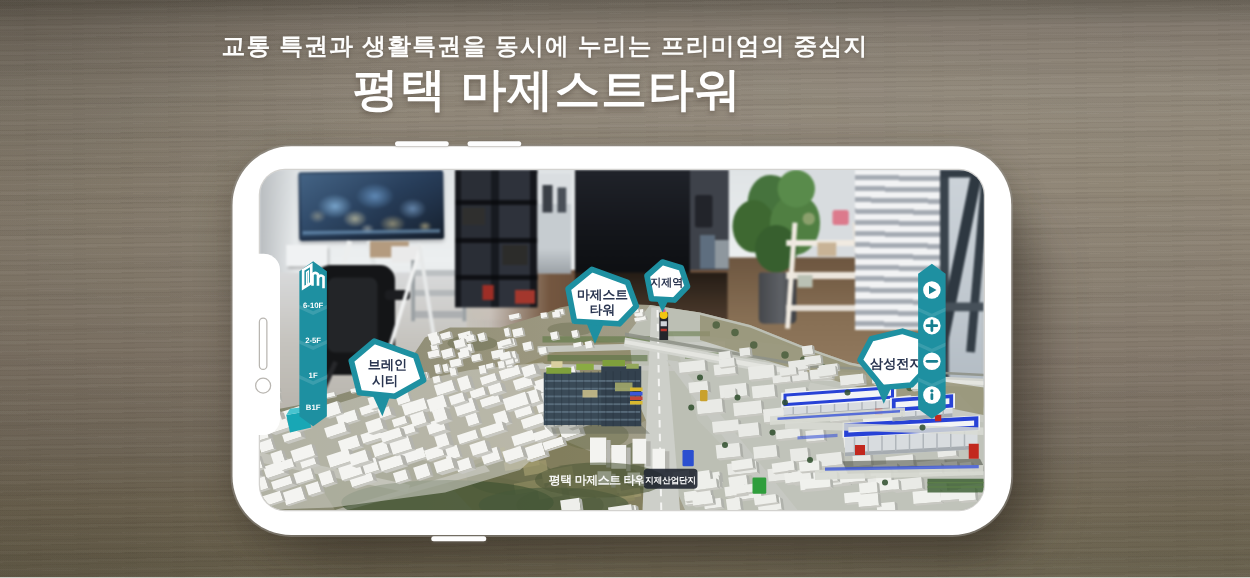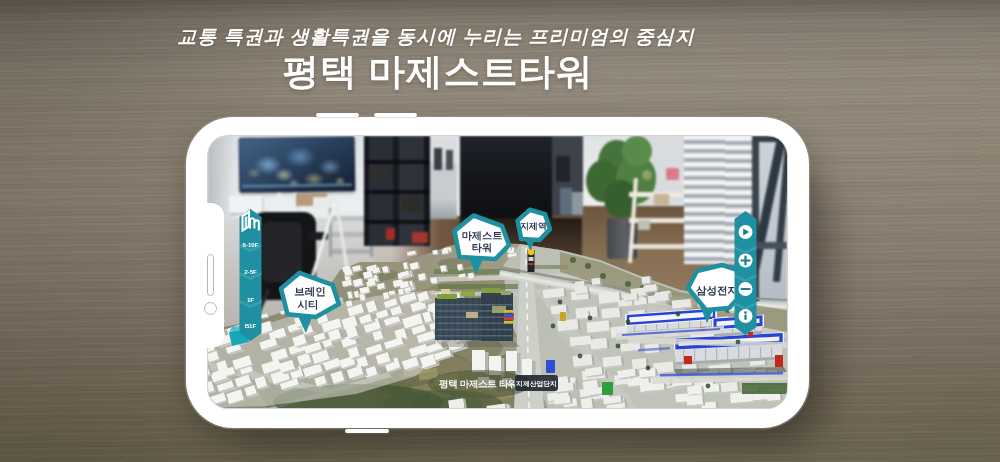--- a/index.html
+++ b/index.html
@@ -14,21 +14,21 @@
  linear-gradient(90deg, rgba(35,30,22,0.10) 0%, rgba(0,0,0,0) 35%, rgba(255,255,255,0.03) 75%),
  linear-gradient(180deg,#655e53 0%,#7f766a 5%,#8c8375 16%,#8a8070 32%,#847a6b 48%,#7e7365 62%,#786e5f 76%,#746a56 88%,#6f6752 100%);
 }
 #wood2{left:0;top:0;width:1000px;height:462px;
 background:
  radial-gradient(60% 50% at 8% 96%, rgba(30,25,16,0.10) 0%, rgba(0,0,0,0) 70%),
  radial-gradient(55% 45% at 97% 90%, rgba(30,25,16,0.09) 0%, rgba(0,0,0,0) 70%),
  radial-gradient(45% 55% at 2% 4%, rgba(30,26,18,0.16) 0%, rgba(0,0,0,0) 70%),
  radial-gradient(135% 100% at 50% 36%, rgba(255,255,255,0.05) 0%, rgba(0,0,0,0) 55%, rgba(33,27,18,0.16) 100%);}
 
-#t1{left:0;top:24px;width:872px;text-align:center;color:#fdfdfc;font-size:19px;font-weight:bold;letter-spacing:1px;text-shadow:0 1px 3px rgba(60,50,40,0.35);font-style:italic;}
+#t1{left:0;top:24px;width:872px;text-align:center;color:#fdfdfc;font-size:19px;font-weight:bold;letter-spacing:1px;text-shadow:0 1px 3px rgba(60,50,40,0.35);}
 #t2{left:0;top:48px;width:876px;text-align:center;color:#ffffff;font-size:36.5px;font-weight:bold;letter-spacing:1px;text-shadow:0 2px 4px rgba(60,50,40,0.35);}
 
 #shadow{left:212px;top:154px;width:613px;height:282px;border-radius:60px;background:rgba(32,26,18,0.32);filter:blur(18px);transform:translate(10px,13px);}
 #phone{left:186px;top:117px;width:623px;height:311px;background:#ffffff;border-radius:47px;box-shadow:0 0 0 1.5px rgba(150,145,138,0.55), 0 10px 28px rgba(40,34,25,0.35);}
 .sidebtn{background:#fdfdfd;height:4px;border-radius:2px;top:113px;box-shadow:0 0 2px rgba(110,104,95,0.7);}
 #port{left:345px;top:429px;width:44px;height:3.5px;border-radius:2px;background:#fdfdfd;box-shadow:0 1px 2px rgba(110,104,95,0.7);}
 #screen{left:208px;top:136px;width:579px;height:272px;border-radius:20px;overflow:hidden;background:#d8dcdf;box-shadow:0 0 0 1px rgba(175,173,168,0.55);}
 #room{left:0;top:0;width:579px;height:272px;filter:blur(0.8px) saturate(0.95);}
 
 </style>

